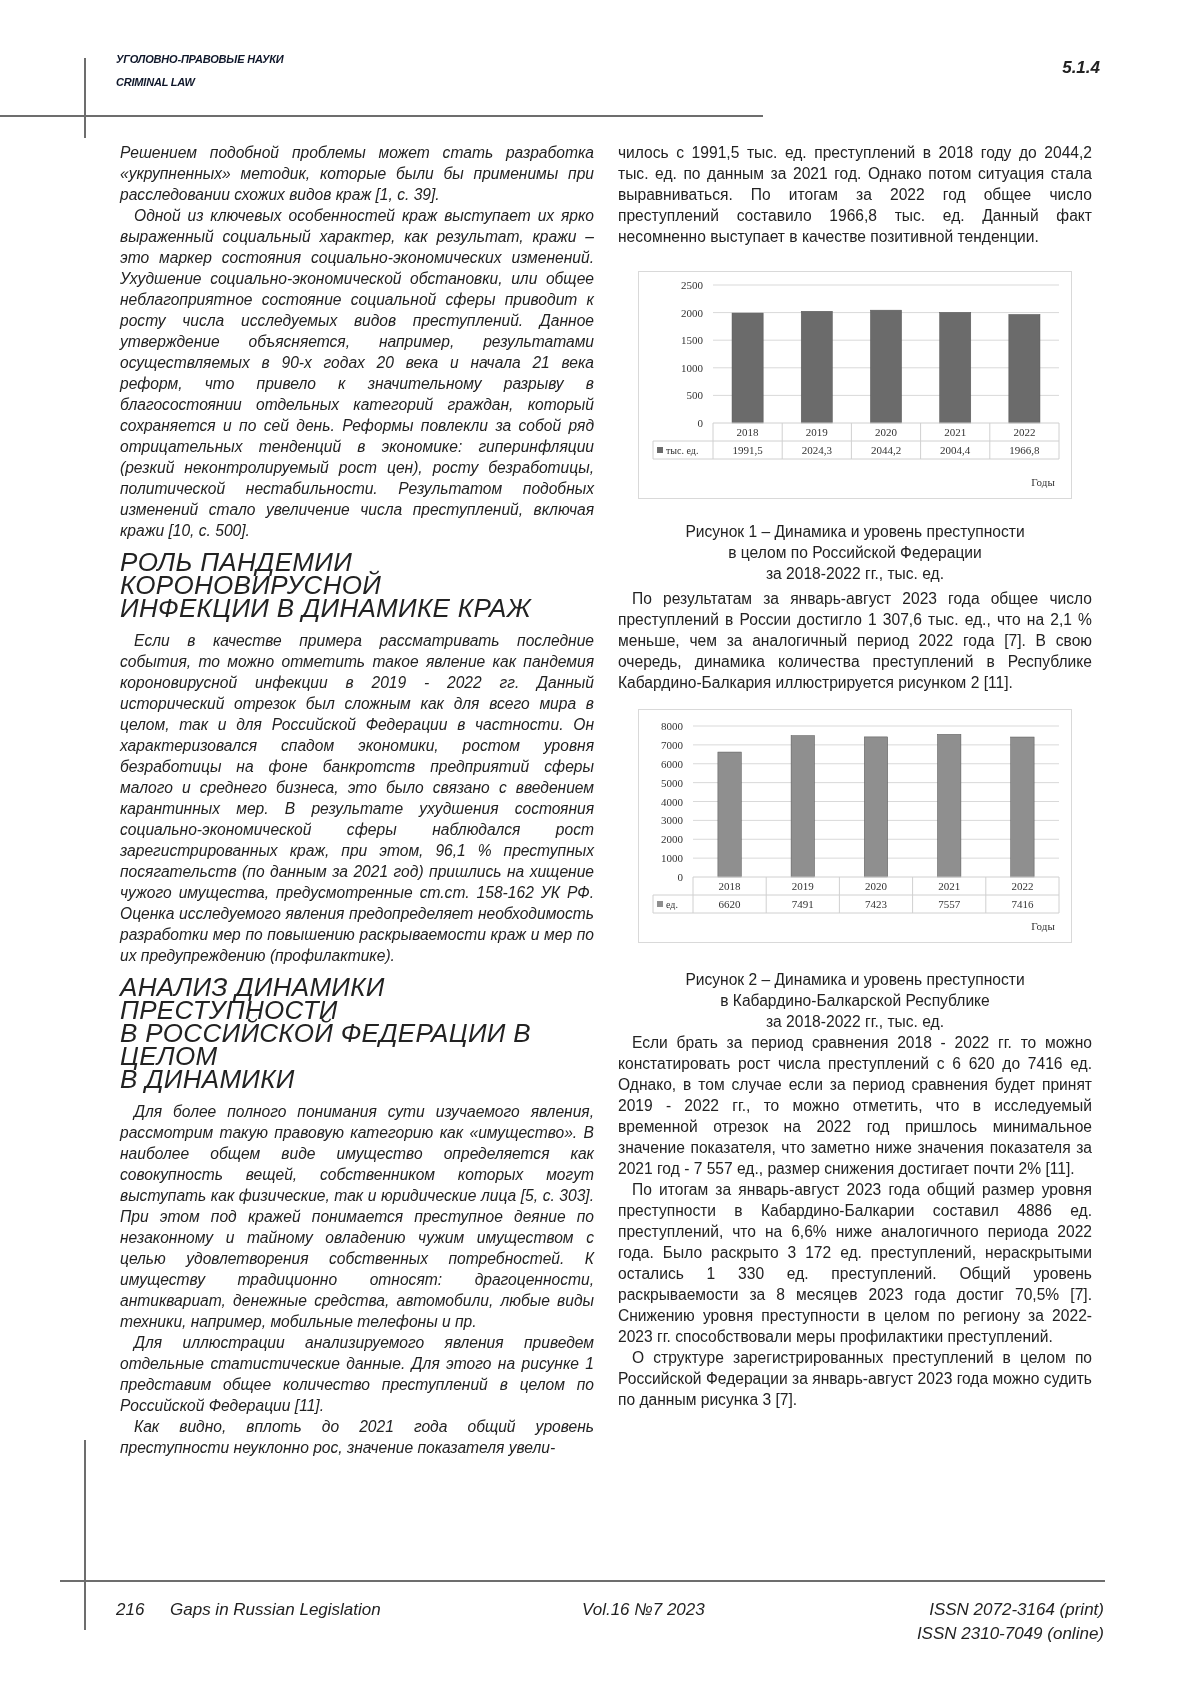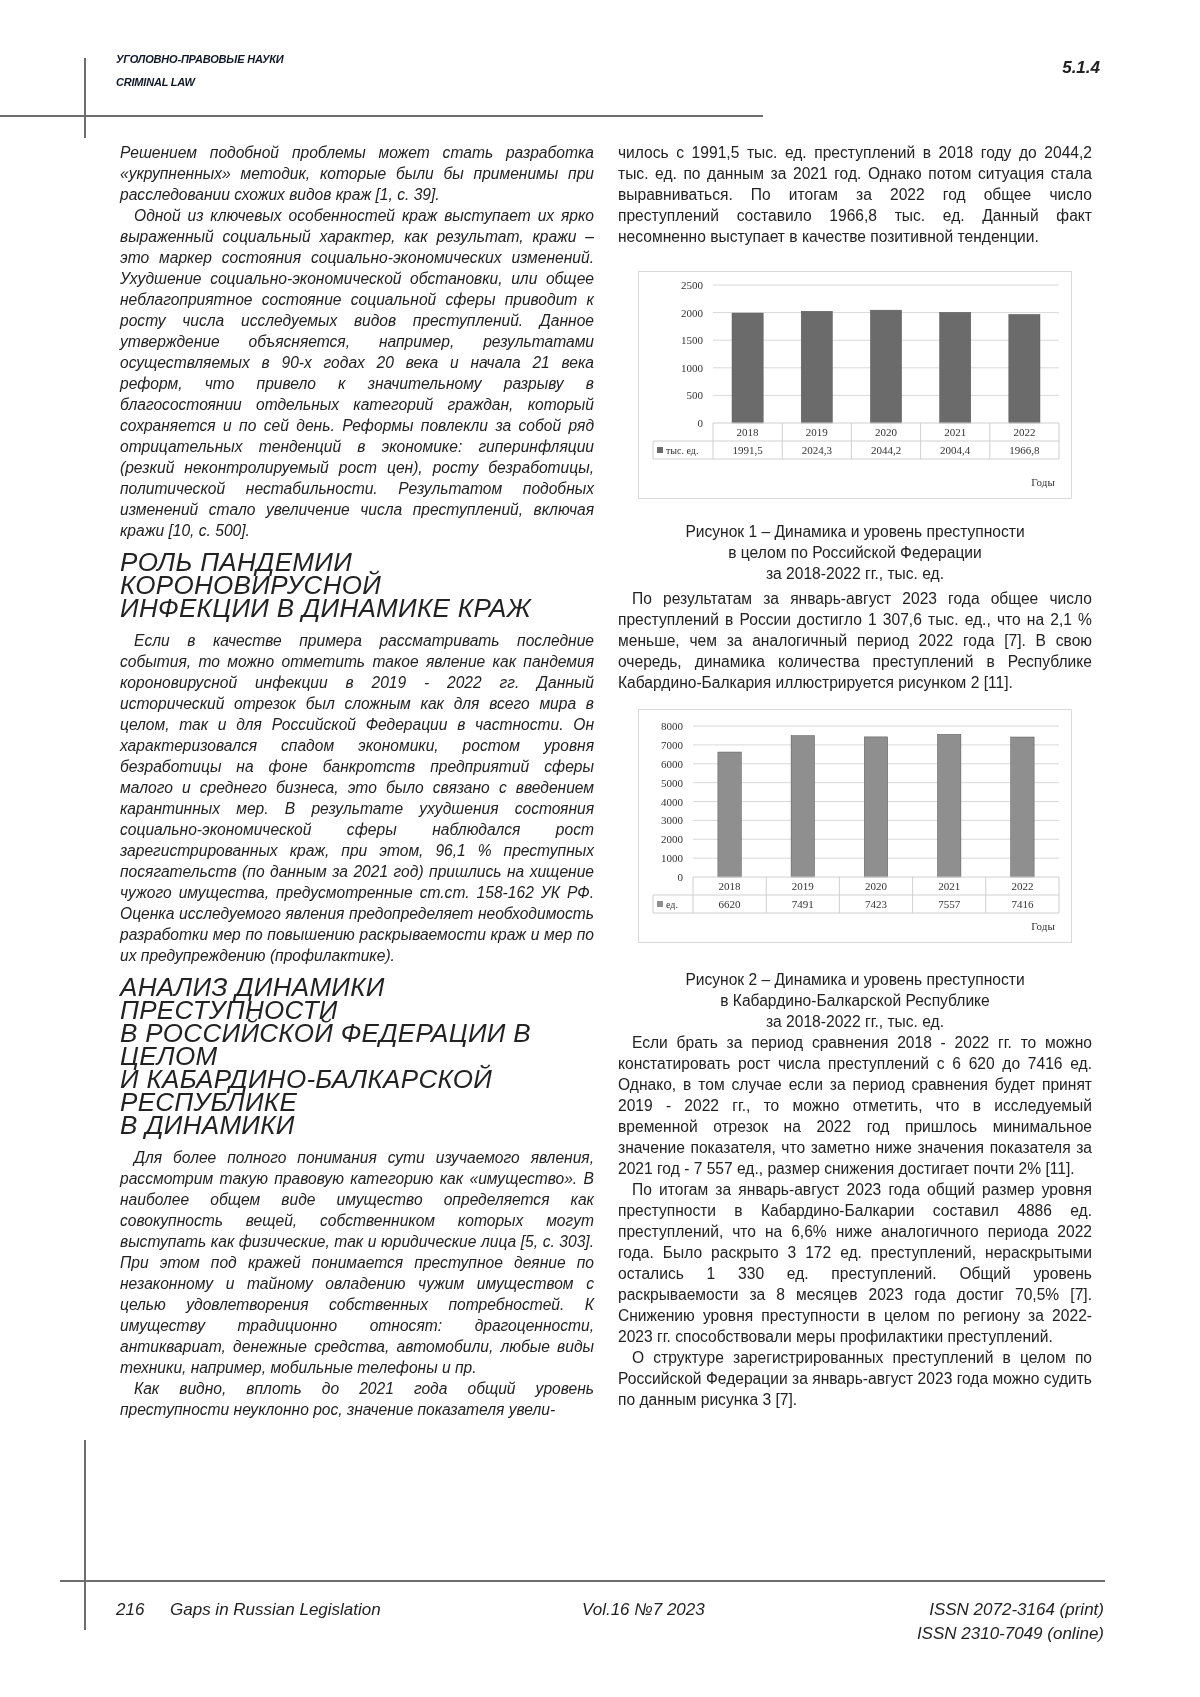--- a/index.html
+++ b/index.html
@@ -41,24 +41,24 @@
   <p class="noindent">Решением подобной проблемы может стать разработка «укрупненных» методик, которые были бы применимы при расследовании схожих видов краж [1, с. 39].</p>
   <p>Одной из ключевых особенностей краж выступает их ярко выраженный социальный характер, как результат, кражи – это маркер состояния социально-экономических изменений. Ухудшение социально-экономической обстановки, или общее неблагоприятное состояние социальной сферы приводит к росту числа исследуемых видов преступлений. Данное утверждение объясняется, например, результатами осуществляемых в 90-х годах 20 века и начала 21 века реформ, что привело к значительному разрыву в благосостоянии отдельных категорий граждан, который сохраняется и по сей день. Реформы повлекли за собой ряд отрицательных тенденций в экономике: гиперинфляции (резкий неконтролируемый рост цен), росту безработицы, политической нестабильности. Результатом подобных изменений стало увеличение числа преступлений, включая кражи [10, с. 500].</p>
   <div class="section-h">
     <div>РОЛЬ ПАНДЕМИИ КОРОНОВИРУСНОЙ</div>
     <div>ИНФЕКЦИИ В ДИНАМИКЕ КРАЖ</div>
   </div>
   <p>Если в качестве примера рассматривать последние события, то можно отметить такое явление как пандемия короновирусной инфекции в 2019 - 2022 гг. Данный исторический отрезок был сложным как для всего мира в целом, так и для Российской Федерации в частности. Он характеризовался спадом экономики, ростом уровня безработицы на фоне банкротств предприятий сферы малого и среднего бизнеса, это было связано с введением карантинных мер. В результате ухудшения состояния социально-экономической сферы наблюдался рост зарегистрированных краж, при этом, 96,1 % преступных посягательств (по данным за 2021 год) пришлись на хищение чужого имущества, предусмотренные ст.ст. 158-162 УК РФ. Оценка исследуемого явления предопределяет необходимость разработки мер по повышению раскрываемости краж и мер по их предупреждению (профилактике).</p>
   <div class="section-h">
     <div>АНАЛИЗ ДИНАМИКИ ПРЕСТУПНОСТИ</div>
     <div>В РОССИЙСКОЙ ФЕДЕРАЦИИ В ЦЕЛОМ</div>
-    <div>И КАБАРДИНО-БАЛКАРСКОЙ РЕСПУБЛИКЕ</div>
     <div>В ДИНАМИКИ</div>
   </div>
   <p>Для более полного понимания сути изучаемого явления, рассмотрим такую правовую категорию как «имущество». В наиболее общем виде имущество определяется как совокупность вещей, собственником которых могут выступать как физические, так и юридические лица [5, с. 303]. При этом под кражей понимается преступное деяние по незаконному и тайному овладению чужим имуществом с целью удовлетворения собственных потребностей. К имуществу традиционно относят: драгоценности, антиквариат, денежные средства, автомобили, любые виды техники, например, мобильные телефоны и пр.</p>
+  <p>Для иллюстрации анализируемого явления приведем отдельные статистические данные. Для этого на рисунке 1 представим общее количество преступлений в целом по Российской Федерации [11].</p>
   <p>Как видно, вплоть до 2021 года общий уровень преступности неуклонно рос, значение показателя увели-</p>
 </div>
 
 <div class="abs col right-col">
   <p class="noindent">чилось с 1991,5 тыс. ед. преступлений в 2018 году до 2044,2 тыс. ед. по данным за 2021 год. Однако потом ситуация стала выравниваться. По итогам за 2022 год общее число преступлений составило 1966,8 тыс. ед. Данный факт несомненно выступает в качестве позитивной тенденции.</p>
 
   <div style="height:24px"></div>
   <div class="chart" id="chart1" style="width:432px;height:226px;">
       <svg width="432" height="226">
         <text x="64" y="155" text-anchor="end" font-size="11" font-family="Liberation Serif, serif" fill="#333">0</text>

